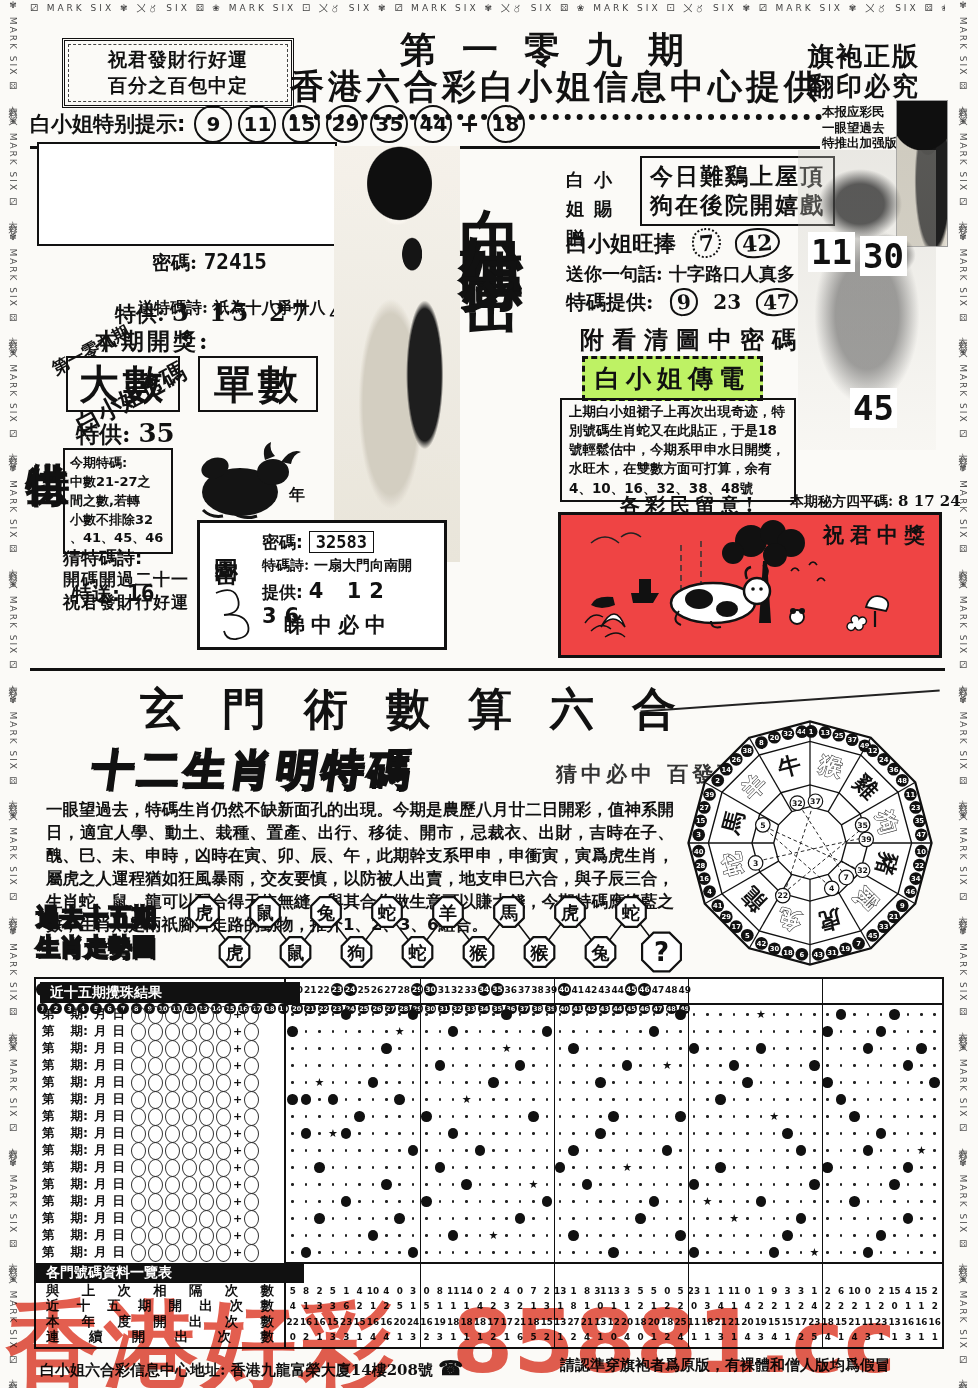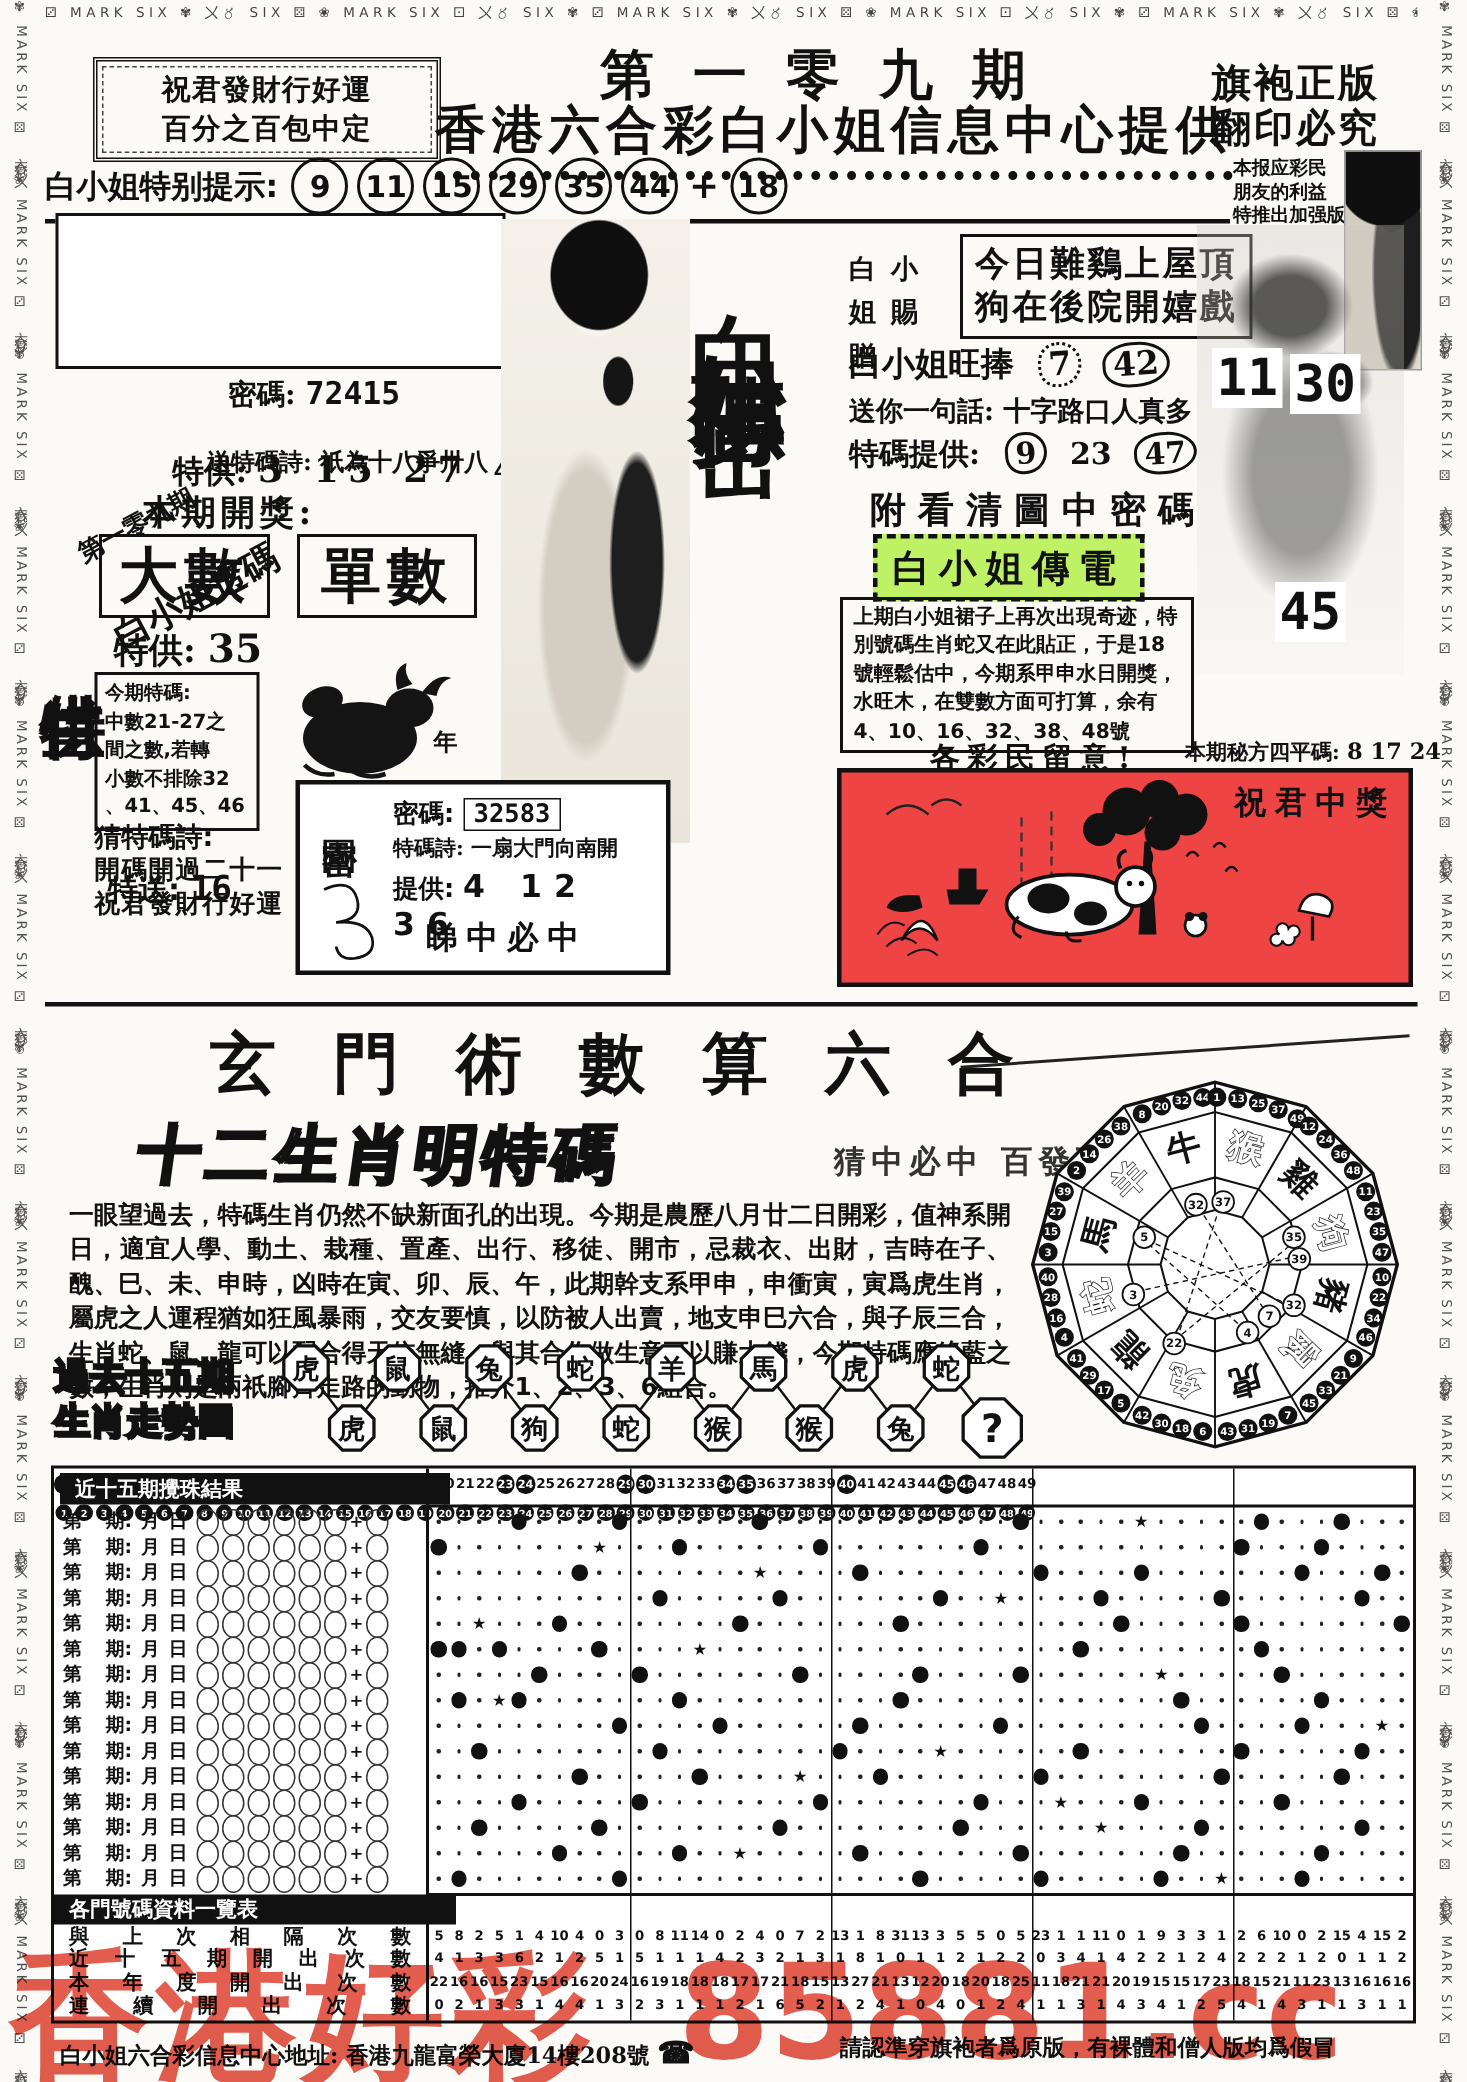--- a/index.html
+++ b/index.html
@@ -106,21 +106,21 @@
       <span class="circnum">15</span>
       <span class="circnum">29</span>
       <span class="circnum">35</span>
       <span class="circnum">44</span>
       <span class="plus">+</span>
       <span class="circnum">18</span>
     </span>
 </div>
 <div class="abs smallnote" style="left:822px;top:104px;">
   <div>本报应彩民</div>
-  <div>朋友的利益</div>
+  <div>一眼望過去</div>
   <div>特推出加强版</div>
 </div>
 <div class="abs photo" style="left:896px;top:100px;width:50px;height:145px;border:1px solid #999;"></div>
 
 <div class="abs blankbox" style="left:37px;top:142px;width:296px;height:100px;"></div>
 
 <div class="abs diag serif b" style="left:48px;top:360px;font-size:17px;">第一零九期</div>
 <div class="abs diag serif b" style="left:70px;top:412px;font-size:24px;">白小姐透碼</div>
 
 <div class="abs serif" style="left:152px;top:250px;font-size:19px;font-weight:bold;">

